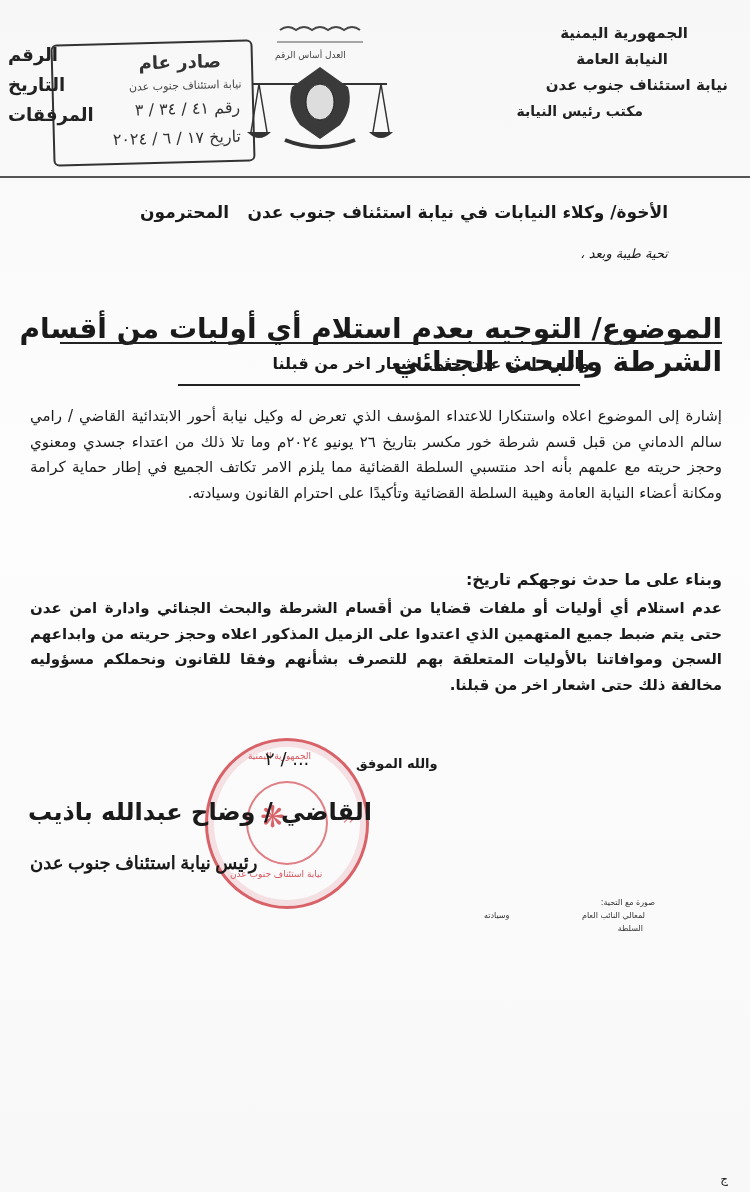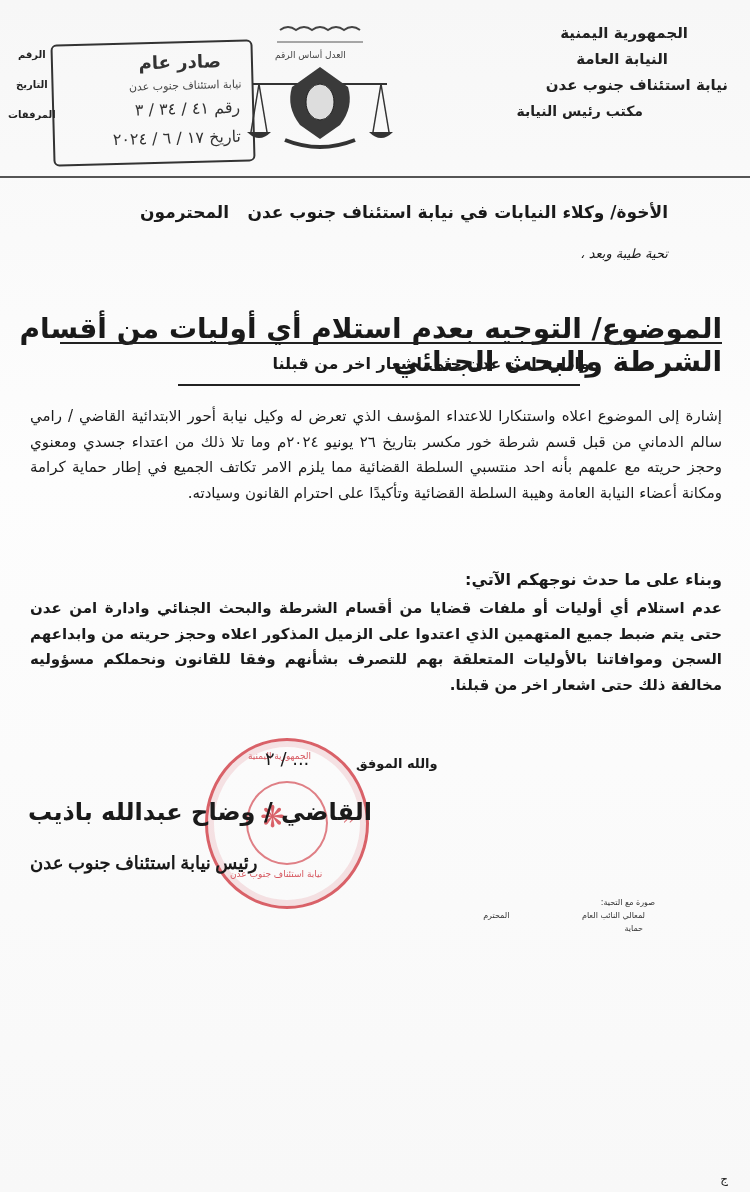--- a/index.html
+++ b/index.html
@@ -26,21 +26,21 @@
 
     
     .stamp-box {
       position: absolute; left: 52px; top: 42px; width: 198px; height: 118px;
       border: 2px solid #333; border-radius: 6px; transform: rotate(-1.5deg);
     }
     .stamp-box .issued { position: absolute; top: 8px; right: 30px; font-weight: bold; font-size: 18px; color: #333; direction: rtl; letter-spacing: 3px; }
     .stamp-box .sub { position: absolute; top: 36px; right: 10px; font-size: 11px; color: #444; direction: rtl; }
     .stamp-box .num { position: absolute; top: 56px; right: 12px; font-size: 16px; color: #333; direction: rtl; }
     .stamp-box .date { position: absolute; top: 85px; right: 12px; font-size: 16px; color: #333; direction: rtl; }
-    .stamp-labels { position: absolute; left: 8px; top: 40px; direction: rtl; text-align: center; font-weight: bold; font-size: 10px; color: #222; }
+    .stamp-labels { position: absolute; left: 8px; top: 40px; direction: rtl; text-align: left; font-weight: bold; font-size: 18px; color: #222; }
     .stamp-labels div { line-height: 30px; }
 
     .hr { position: absolute; left: 0; right: 0; top: 176px; height: 2px; background: #555; }
 
     .addressee { position: absolute; right: 82px; top: 202px; font-weight: bold; font-size: 17px; direction: rtl; }
     .respect { position: absolute; left: 140px; top: 202px; font-weight: bold; font-size: 17px; direction: rtl; }
     .greeting { position: absolute; right: 82px; top: 246px; font-size: 13px; font-style: italic; direction: rtl; text-align: center; }
 
     .subject1 { position: absolute; right: 28px; top: 312px; font-weight: bold; font-size: 28px; direction: rtl; }
     .subject2 { position: absolute; right: 160px; top: 354px; font-weight: bold; font-size: 16px; direction: rtl; }
@@ -126,39 +126,39 @@
   <div class="addressee">الأخوة/ وكلاء النيابات في نيابة استئناف جنوب عدن</div>
   <div class="respect">المحترمون</div>
   <div class="greeting">تحية طيبة وبعد ،</div>
 
   <div class="subject1">الموضوع/ التوجيه بعدم استلام أي أوليات من أقسام الشرطة والبحث الجنائي</div>
   <div class="ul1"></div>
   <div class="subject2">وادارة امن عدن حتى اشعار اخر من قبلنا</div>
   <div class="ul2"></div>
 
   <div class="para p1">إشارة إلى الموضوع اعلاه واستنكارا للاعتداء المؤسف الذي تعرض له وكيل نيابة أحور الابتدائية القاضي / رامي سالم الدماني من قبل قسم شرطة خور مكسر بتاريخ ٢٦ يونيو ٢٠٢٤م وما تلا ذلك من اعتداء جسدي ومعنوي وحجز حريته مع علمهم بأنه احد منتسبي السلطة القضائية مما يلزم الامر تكاتف الجميع في إطار حماية كرامة ومكانة أعضاء النيابة العامة وهيبة السلطة القضائية وتأكيدًا على احترام القانون وسيادته.</div>
-  <div class="p2-head">وبناء على ما حدث نوجهكم الآتي:</div>
+  <div class="p2-head">وبناء على ما حدث نوجهكم تاريخ:</div>
   <div class="para p2">عدم استلام أي أوليات أو ملفات قضايا من أقسام الشرطة والبحث الجنائي وادارة امن عدن حتى يتم ضبط جميع المتهمين الذي اعتدوا على الزميل المذكور اعلاه وحجز حريته من وابداعهم السجن وموافاتنا بالأوليات المتعلقة بهم للتصرف بشأنهم وفقا للقانون ونحملكم مسؤوليه مخالفة ذلك حتى اشعار اخر من قبلنا.</div>
 
   <div class="round-stamp">
     <div class="top-text">الجمهورية اليمنية</div>
     <div class="inner"></div>
     <div class="eagle">❋</div>
     <div class="chev">››</div>
     <div class="ring-text">نيابة استئناف جنوب عدن</div>
   </div>
 
   <div class="closing">والله الموفق</div>
   <div class="sig-mark">٢ / ...</div>
   <div class="signer">القاضي / وضاح عبدالله باذيب</div>
   <div class="signer-title">رئيس نيابة استئناف جنوب عدن</div>
 
   <div class="cc">
     <div class="r1">صورة مع التحية:</div>
     <div class="r2">
       <span>لمعالي النائب العام</span>
-      <span class="resp">المحترم</span>
+      <span class="resp">وسيادته</span>
     </div>
-    <div class="r3">حماية</div>
+    <div class="r3">السلطة</div>
   </div>
 
   <div class="footer-mark">ج</div>
 </div>
 
 </body></html>

